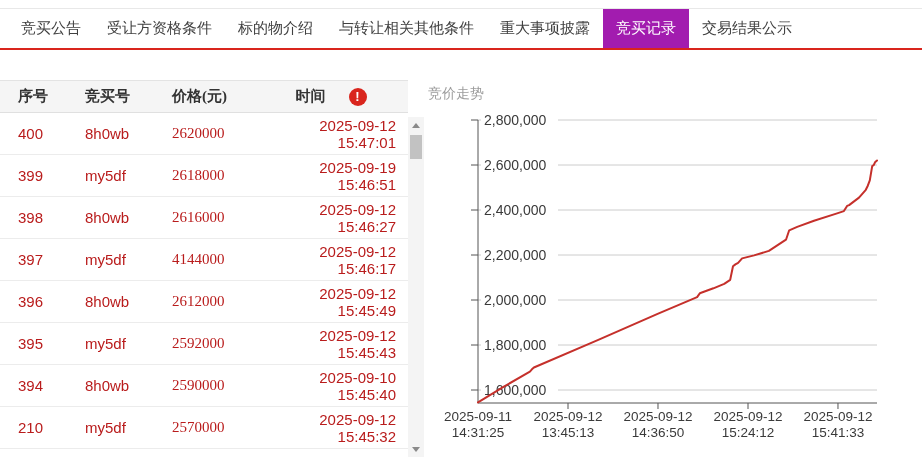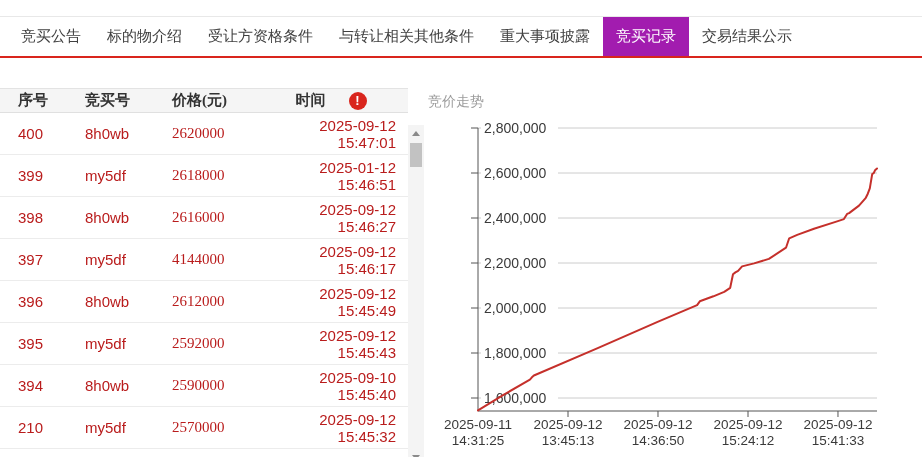--- a/index.html
+++ b/index.html
@@ -1,32 +1,32 @@
 <!DOCTYPE html>
 <html><head>
 <meta charset="utf-8">
 <style>
   * { margin:0; padding:0; box-sizing:border-box; }
   html,body { width:922px; height:457px; background:#fff; overflow:hidden;
     font-family:"Liberation Sans","DejaVu Sans",sans-serif; }
 
   
-  .tabbar { margin-top:16px; border-top:1px solid #e8e8e8; border-bottom:2px solid #d9251d;
+  .tabbar { margin-top:8px; border-top:1px solid #e8e8e8; border-bottom:2px solid #d9251d;
     display:flex; align-items:stretch; padding-left:8px; height:42px; background:#fff; }
   .tab { display:flex; align-items:center; padding:0 13px; font-size:15px; color:#404040;
     cursor:pointer; white-space:nowrap; }
   .tab.active { background:#a21caf; color:#fff; }
 
   
   .main { display:flex; margin-top:30px; }
 
   
   .table-panel { position:relative; width:424px; flex:0 0 424px; }
   .bid-table { width:408px; }
-  .thead { display:grid; grid-template-columns:65px 88px 105px 1fr; height:25px;
+  .thead { display:grid; grid-template-columns:65px 88px 105px 1fr; height:33px;
     align-items:center; background:#f5f5f5; border-top:1px solid #e3e3e3;
     border-bottom:1px solid #e0e0e0; font-size:15px; font-weight:700; color:#333; }
   .trow { display:grid; grid-template-columns:65px 88px 105px 1fr; height:42px;
     align-items:center; border-bottom:1px solid #ececec; font-size:15px; color:#b91c1c; }
   .c1 { padding-left:18px; }
   .c2 { padding-left:20px; }
   .c3 { padding-left:19px;font-family:Liberation Serif, serif; }
   .c4 { text-align:right; padding-right:12px; }
   .th4 { display:flex; align-items:center; justify-content:center; gap:23px; padding-right:4px; }
   .alert-icon { display:inline-flex; width:18px; height:18px; border-radius:50%;
@@ -48,22 +48,22 @@
 
   
   .chart-panel { position:relative; flex:1; }
   .chart-panel svg { display:block; }
 </style>
 </head>
 <body>
 
 <nav class="tabbar">
   <div class="tab">竞买公告</div>
+  <div class="tab">受让方资格条件</div>
   <div class="tab">标的物介绍</div>
-  <div class="tab">受让方资格条件</div>
   <div class="tab">与转让相关其他条件</div>
   <div class="tab">重大事项披露</div>
   <div class="tab active">竞买记录</div>
   <div class="tab">交易结果公示</div>
 </nav>
 
 <div class="main">
 
   <section class="table-panel">
     <div class="bid-table">
@@ -80,21 +80,21 @@
       <div class="trow">
         <div class="c1">400</div>
         <div class="c2">8h0wb</div>
         <div class="c3">2620000</div>
         <div class="c4">2025-09-12 15:47:01</div>
       </div>
       <div class="trow">
         <div class="c1">399</div>
         <div class="c2">my5df</div>
         <div class="c3">2618000</div>
-        <div class="c4">2025-01-12 15:46:51</div>
+        <div class="c4">2025-09-19 15:46:51</div>
       </div>
       <div class="trow">
         <div class="c1">398</div>
         <div class="c2">8h0wb</div>
         <div class="c3">2616000</div>
         <div class="c4">2025-09-12 15:46:27</div>
       </div>
       <div class="trow">
         <div class="c1">397</div>
         <div class="c2">my5df</div>

